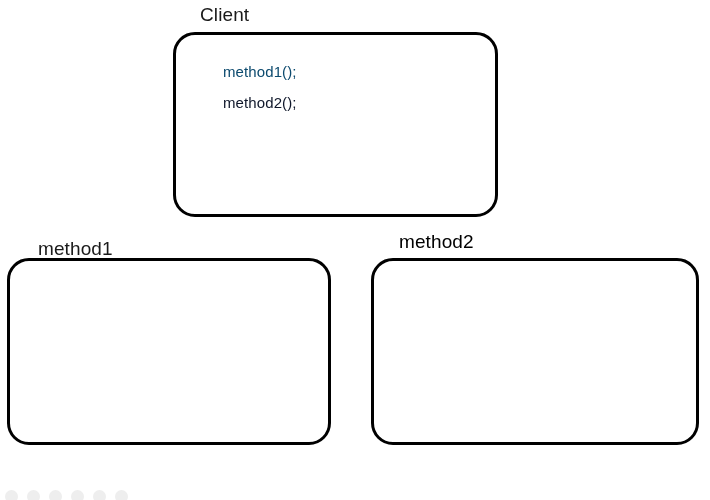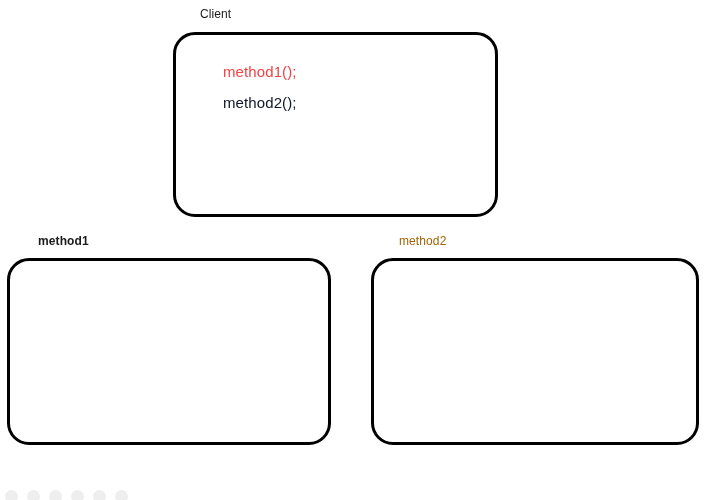--- a/index.html
+++ b/index.html
@@ -30,27 +30,27 @@
   }
 
   #client-box  { left: 173px; top: 32px;  width: 325px; height: 185px; }
   #method1-box { left: 7px;   top: 258px; width: 324px; height: 187px; }
   #method2-box { left: 371px; top: 258px; width: 328px; height: 187px; }
 
   
   .node-caption {
     position: absolute;
     color: #1a1a1a;
-    font-size: 12px;
+    font-size: 19px;
     line-height: 17px;
     white-space: nowrap;
     letter-spacing: 0.1px;
   }
   #client-caption  { left: 200px; top: 6px;   }
-  #method1-caption { left: 38px;  top: 233px; font-weight: bold; }
+  #method1-caption { left: 38px;  top: 240px; }
   #method2-caption { left: 399px; top: 233px; }
 
   
   #client-body {
     position: absolute;
     left: 47px;
     top: 28px;
     width: 250px;
   }
   .call-line {
@@ -82,30 +82,30 @@
 </style>
 </head>
 <body>
 
 <div id="canvas" style="background: rgb(255, 255, 255);">
 
   <div id="client-caption" class="node-caption" style="color: rgb(26, 26, 26);">Client</div>
 
   <div id="client-box" class="node-box" style="border-color: rgb(0, 0, 0); background: rgb(255, 255, 255);">
     <div id="client-body">
-      <div class="call-line" style="color: #ef4444;">method1();</div>
+      <div class="call-line" style="color: #0c4a6e;">method1();</div>
       <div class="call-line" style="color: #0f172a;">method2();</div>
     </div>
   </div>
 
   <div id="method1-caption" class="node-caption" style="color: rgb(26, 26, 26);">method1</div>
 
   <div id="method1-box" class="node-box" style="border-color: rgb(0, 0, 0); background: rgb(255, 255, 255);"></div>
 
-  <div id="method2-caption" class="node-caption" style="color: #a16207;">method2</div>
+  <div id="method2-caption" class="node-caption" style="color: #000000;">method2</div>
 
   <div id="method2-box" class="node-box" style="border-color: rgb(0, 0, 0); background: rgb(255, 255, 255);"></div>
 
   <div id="bullet-row">
       <span class="bullet-dot" style="left: 5px; background: rgb(238, 238, 238);"></span>
       <span class="bullet-dot" style="left: 27px; background: rgb(238, 238, 238);"></span>
       <span class="bullet-dot" style="left: 49px; background: rgb(238, 238, 238);"></span>
       <span class="bullet-dot" style="left: 71px; background: rgb(238, 238, 238);"></span>
       <span class="bullet-dot" style="left: 93px; background: rgb(238, 238, 238);"></span>
       <span class="bullet-dot" style="left: 115px; background: rgb(238, 238, 238);"></span>

